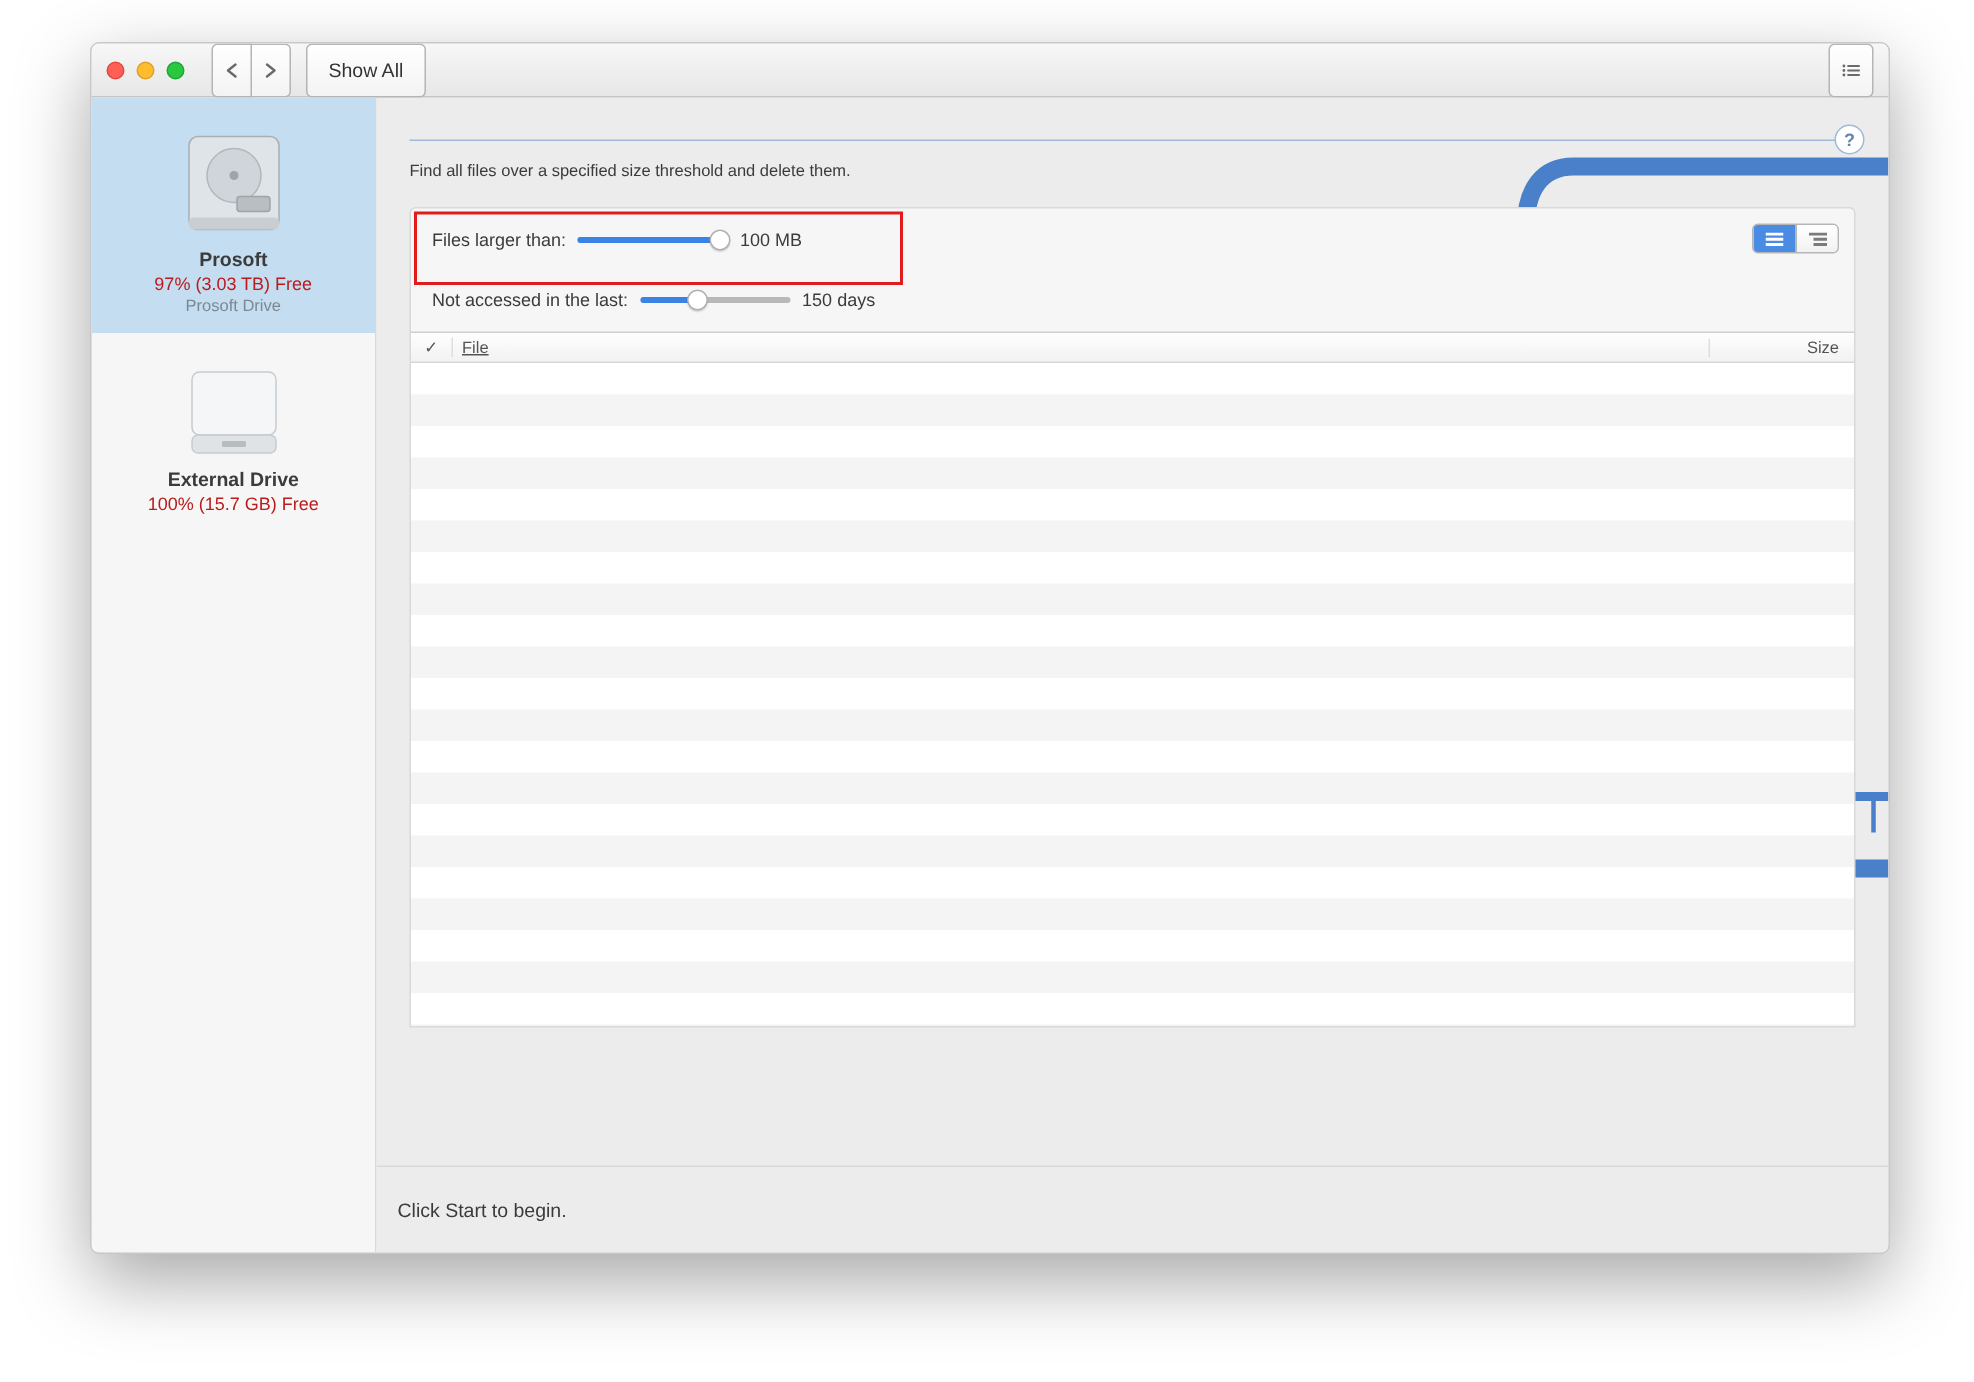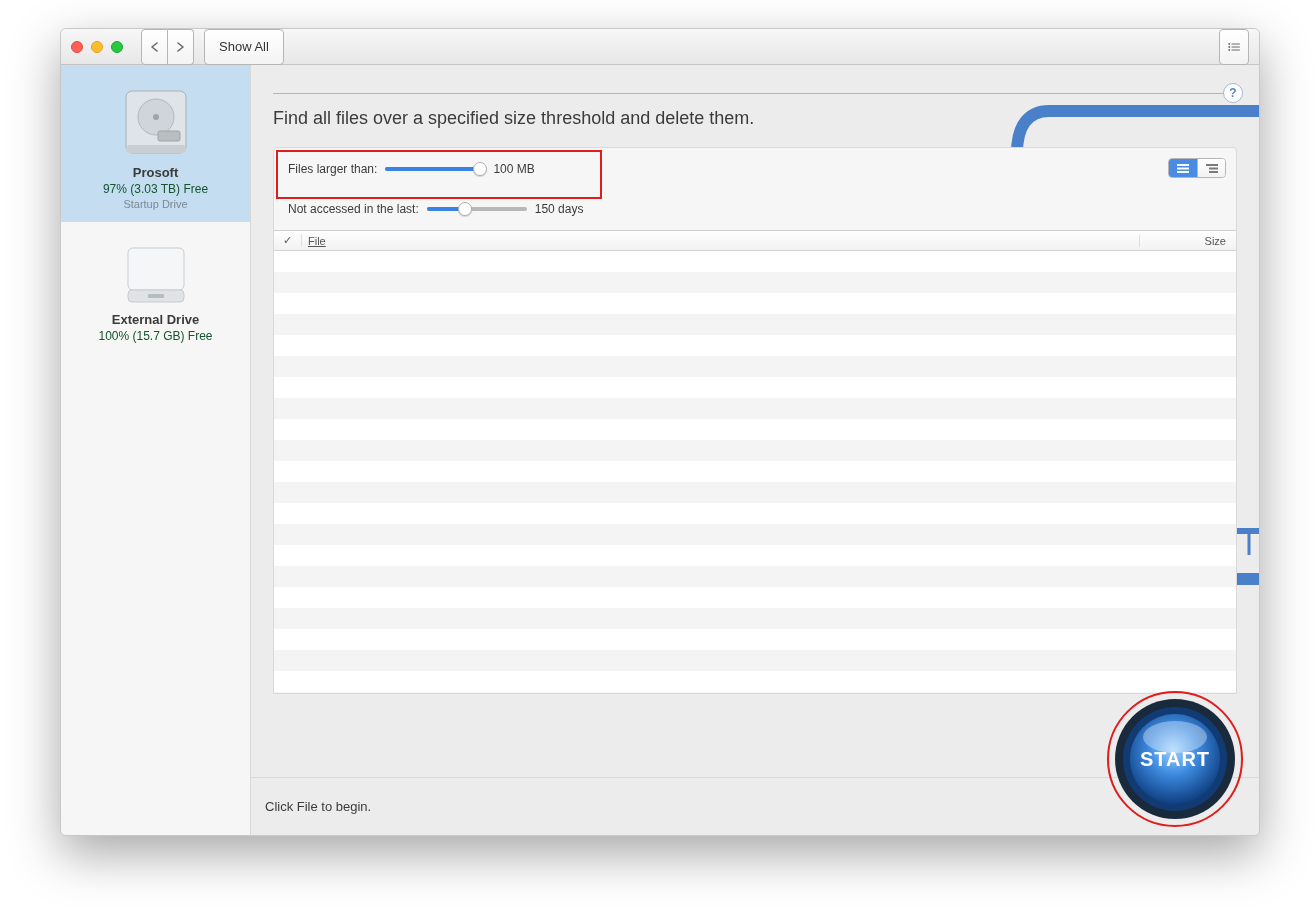--- a/index.html
+++ b/index.html
@@ -71,21 +71,21 @@
     overflow-y: hidden;
   }
   .drive-item {
     padding: 22px 4px 12px 4px;
     text-align: center;
   }
   .drive-item.selected { background: #c4ddf1; }
   .drive-icon { margin: 0 auto 6px auto; }
   .drive-icon svg { display: block; margin: 0 auto; }
   .drive-name { font-weight: 600; font-size: 13px; color:#3b3b3b; }
-  .drive-free { font-size: 12px; color:#14532d; margin-top:2px; }
+  .drive-free { font-size: 12px; color:#b91c1c; margin-top:2px; }
   .drive-note { font-size: 11px; color:#7c8894; margin-top:2px; }
 
   
   .main {
     flex: 1;
     position: relative;
     background: #ececec;
     overflow: hidden;
   }
 
@@ -108,21 +108,21 @@
   .header-icon svg { display:block; }
   .header-rule { height: 1px; background: #9fb9d8; margin-top: 10px; margin-bottom: 14px; position: relative; }
   .help-badge {
     position: absolute; right: -6px; top: -10px;
     width: 20px; height: 20px; border-radius: 50%;
     border: 1px solid #9fb9d8; background: #fff;
     color:#5f86b1; font-size: 12px; font-weight: 600;
     display:flex; align-items:center; justify-content:center;
   }
 
-  .desc { font-size: 18px; color:#3b3b3b; margin-bottom: 18px; }
+  .desc { font-size: 11px; color:#3b3b3b; margin-bottom: 18px; }
 
   .panel {
     background: #f6f6f6;
     border: 1px solid #d9d9d9;
     border-top-left-radius: 4px;
     border-top-right-radius: 4px;
   }
 
   .panel-top {
     position: relative;
@@ -273,21 +273,21 @@
           <svg width="76" height="72" viewBox="0 0 76 72">
             <rect x="8" y="4" width="60" height="62" rx="6" fill="#dfe4e8" stroke="#a9afb4"></rect>
             <circle cx="38" cy="30" r="18" fill="#cfd5da" stroke="#b1b7bc"></circle>
             <circle cx="38" cy="30" r="3" fill="#9ea4a9"></circle>
             <rect x="40" y="44" width="22" height="10" rx="2" fill="#b9bec3" stroke="#9ea4a9"></rect>
             <rect x="8" y="58" width="60" height="8" rx="3" fill="#c9ced3"></rect>
           </svg>
         </div>
         <div class="drive-name">Prosoft</div>
         <div class="drive-free">97% (3.03 TB) Free</div>
-        <div class="drive-note">Startup Drive</div>
+        <div class="drive-note">Prosoft Drive</div>
       </div>
 
       <div class="drive-item">
         <div class="drive-icon">
           <svg width="76" height="62" viewBox="0 0 76 62">
             <rect x="10" y="4" width="56" height="42" rx="5" fill="#f5f6f7" stroke="#c7cbcf"></rect>
             <rect x="10" y="46" width="56" height="12" rx="4" fill="#dfe3e6" stroke="#c7cbcf"></rect>
             <rect x="30" y="50" width="16" height="4" rx="1" fill="#b7bcc1"></rect>
           </svg>
         </div>
@@ -401,36 +401,19 @@
                 <div class="trow alt"></div>
                 <div class="trow"></div>
                 <div class="trow alt"></div>
               </div>
           </div>
 
         </div>
       </div>
 
       <div class="footer">
-        <span>Click File to begin.</span>
-      </div>
-
-      <div class="start-btn">
-        <svg width="140" height="140" viewBox="0 0 140 140">
-          <circle cx="70" cy="70" r="67" fill="none" stroke="#e11c1c" stroke-width="2"></circle>
-          <circle cx="70" cy="70" r="60" fill="#1a2a3d"></circle>
-          <circle cx="70" cy="70" r="52" fill="#123b73"></circle>
-          <defs>
-            <radialGradient id="gBlue" cx="48%" cy="40%" r="60%">
-              <stop offset="0%" stop-color="#9dd0ff"></stop>
-              <stop offset="45%" stop-color="#3d8be0"></stop>
-              <stop offset="100%" stop-color="#0f3f82"></stop>
-            </radialGradient>
-          </defs>
-          <circle cx="70" cy="70" r="45" fill="url(#gBlue)"></circle>
-          <ellipse cx="70" cy="48" rx="32" ry="16" fill="rgba(255,255,255,0.35)"></ellipse>
-          <text x="70" y="77" text-anchor="middle" font-family="Arial Black, Arial, sans-serif" font-size="20" font-weight="900" fill="#ffffff" letter-spacing="1">START</text>
-        </svg>
-      </div>
+        <span>Click Start to begin.</span>
+      </div>
+
 
     </div>
   </div>
 </div>
 
 </body></html>

